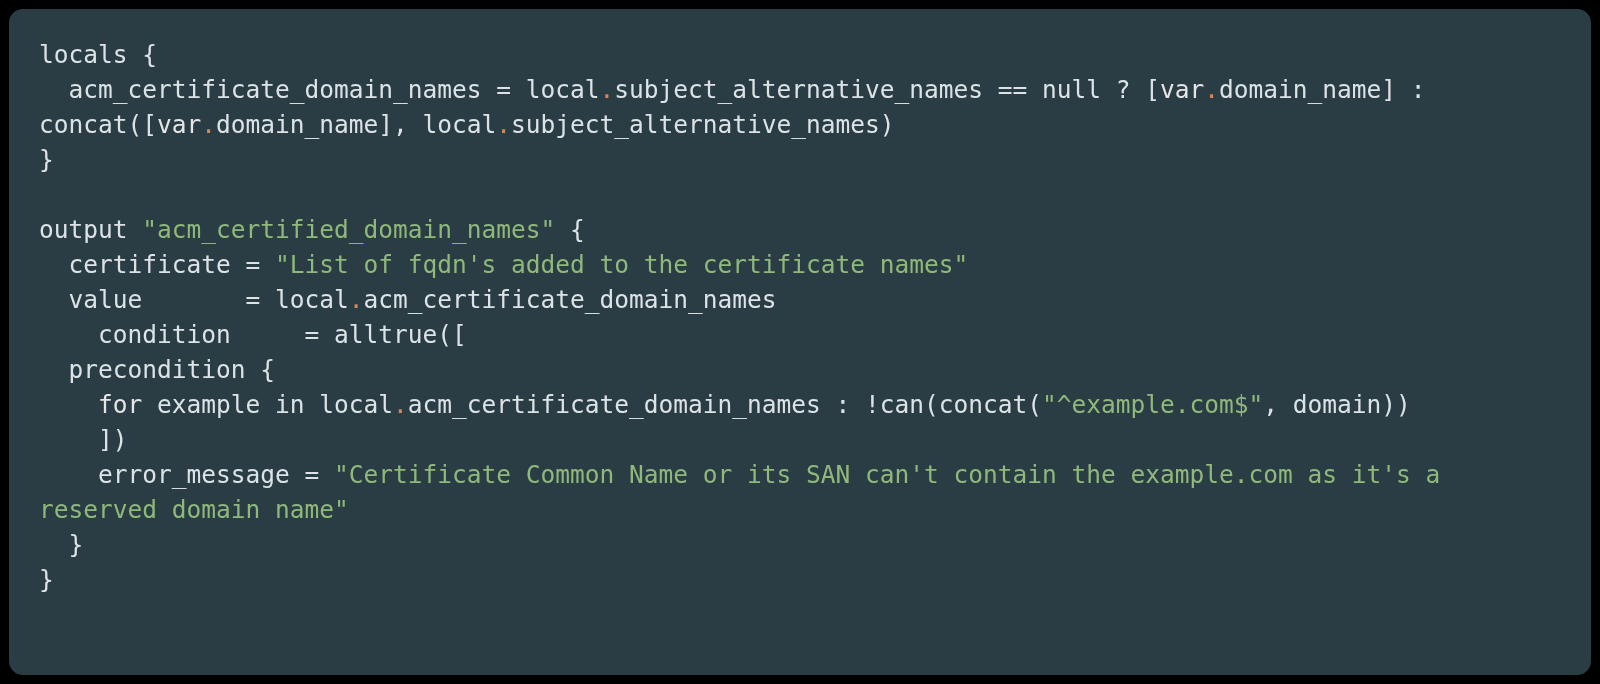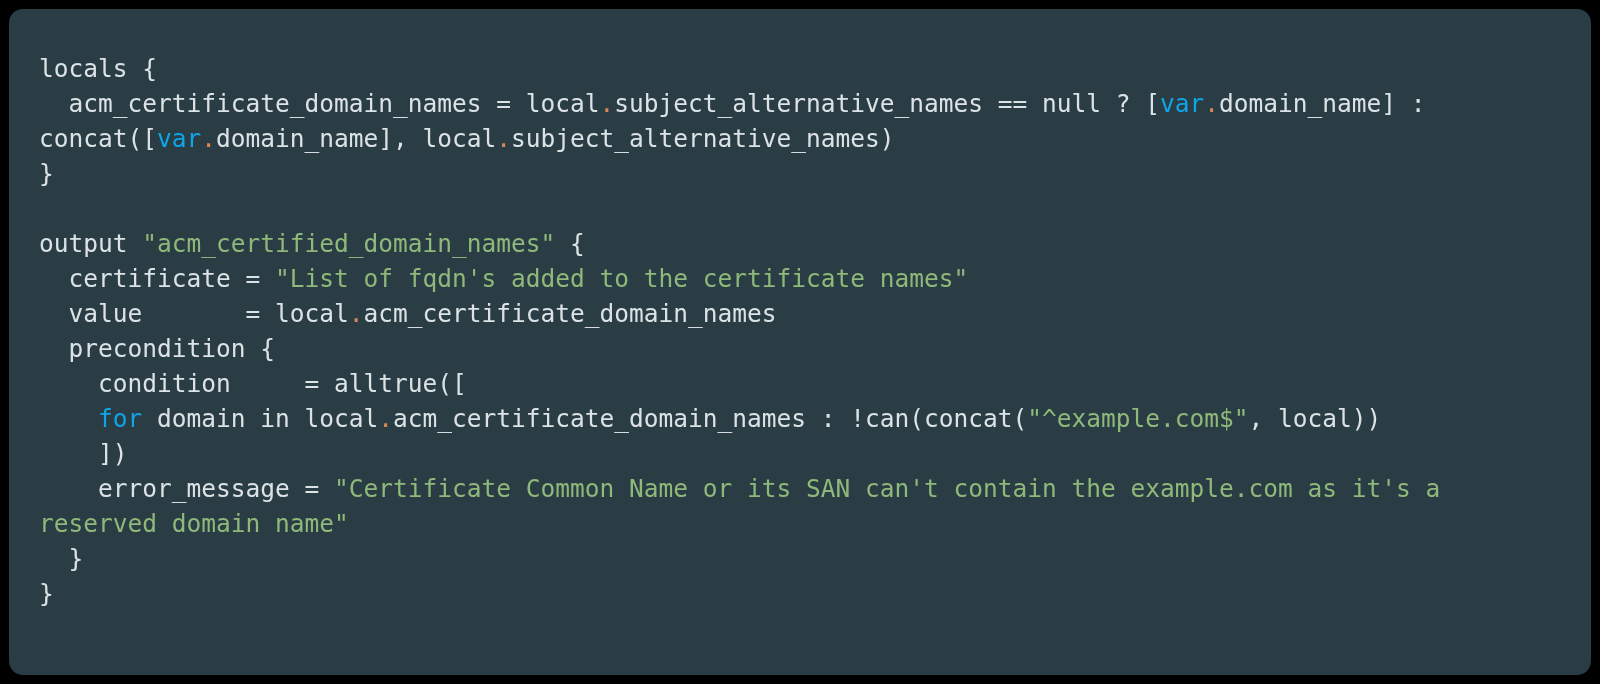--- a/index.html
+++ b/index.html
@@ -13,43 +13,43 @@
       height: 684px;
       display: flex;
       align-items: center;
       justify-content: center;
     }
     .code-block {
       background: #2b3d44;
       border-radius: 14px;
       width: 1582px;
       height: 666px;
-      padding: 42px 30px;
+      padding: 28px 30px;
       font-family: 'Menlo', 'Monaco', 'Consolas', monospace;
       font-size: 24.5px;
       line-height: 1.43;
       color: #dce3e6;
       overflow: hidden;
       white-space: pre-wrap;
       word-wrap: break-word;
     }
-    .kw { color: #0ea5e9; }
+    .kw { color: #e5e5e5; }
     .str { color: #8fb97a; }
     .dot { color: #d68857; }
     .plain { color: #dce3e6; }
   </style>
 </head>
 <body>
 
 <pre class="code-block"><code id="code-target"><span class="plain">locals {
 </span><span class="plain">  acm_certificate_domain_names = local</span><span class="dot">.</span><span class="plain">subject_alternative_names == null ? [</span><span class="kw">var</span><span class="dot">.</span><span class="plain">domain_name] : concat([</span><span class="kw">var</span><span class="dot">.</span><span class="plain">domain_name], local</span><span class="dot">.</span><span class="plain">subject_alternative_names)
 </span><span class="plain">}
 </span><span class="plain">
 </span><span class="plain">output </span><span class="str">"acm_certified_domain_names"</span><span class="plain"> {
 </span><span class="plain">  certificate = </span><span class="str">"List of fqdn's added to the certificate names"</span><span class="plain">
 </span><span class="plain">  value       = local</span><span class="dot">.</span><span class="plain">acm_certificate_domain_names
+</span><span class="plain">    condition     = alltrue([
 </span><span class="plain">  precondition {
-</span><span class="plain">    condition     = alltrue([
-</span><span class="plain">    </span><span class="kw">for</span><span class="plain"> domain in local</span><span class="dot">.</span><span class="plain">acm_certificate_domain_names : !can(concat(</span><span class="str">"^example.com$"</span><span class="plain">, local))
+</span><span class="plain">    </span><span class="kw">for</span><span class="plain"> example in local</span><span class="dot">.</span><span class="plain">acm_certificate_domain_names : !can(concat(</span><span class="str">"^example.com$"</span><span class="plain">, domain))
 </span><span class="plain">    ])
 </span><span class="plain">    error_message = </span><span class="str">"Certificate Common Name or its SAN can't contain the example.com as it's a reserved domain name"</span><span class="plain">
 </span><span class="plain">  }
 </span><span class="plain">}</span></code></pre>
 
 </body></html>

